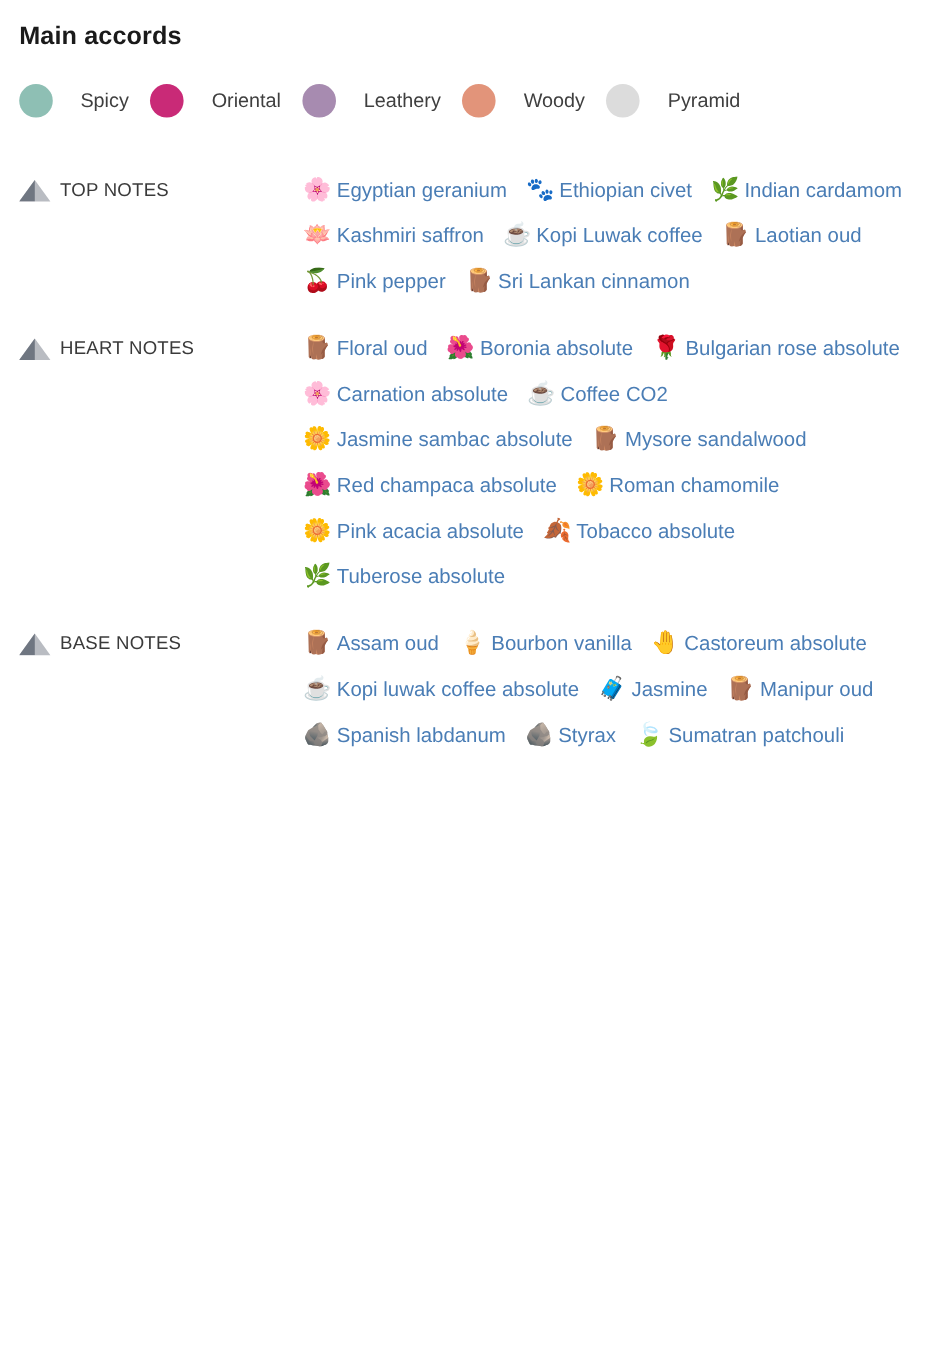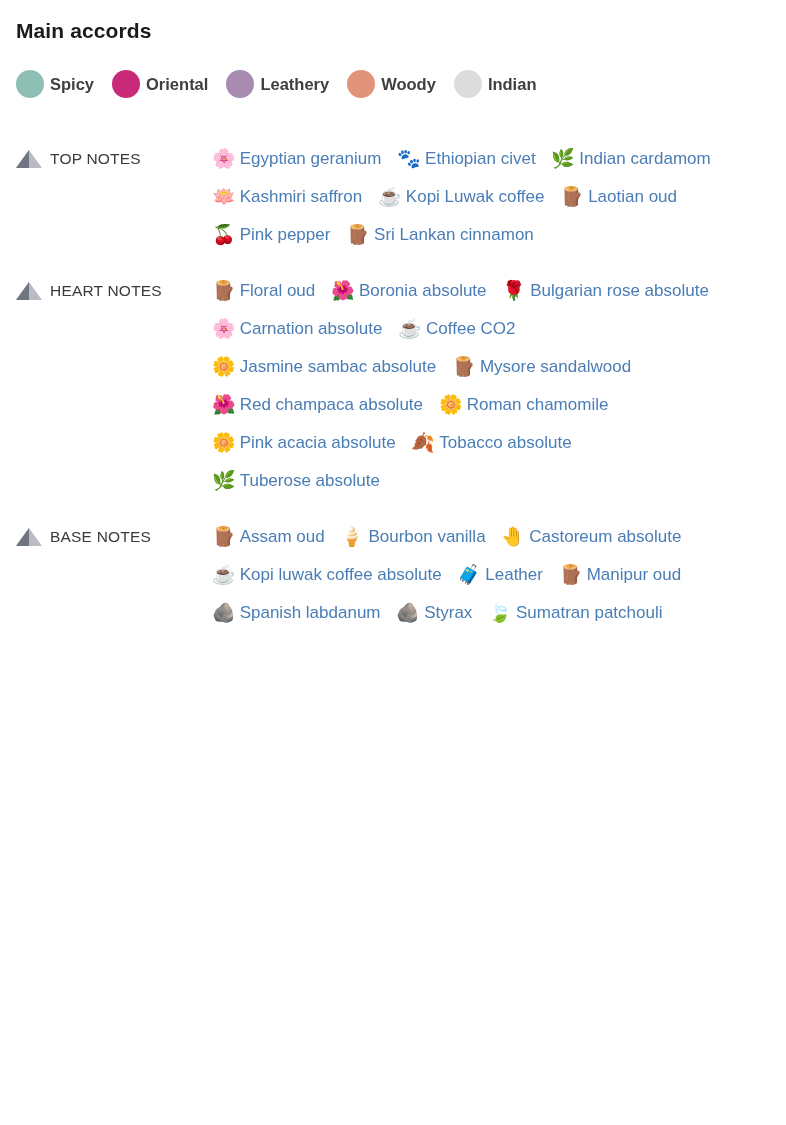--- a/index.html
+++ b/index.html
@@ -43,32 +43,32 @@
   .accord-dot {
     width: 28px;
     height: 28px;
     border-radius: 50%;
     display: inline-block;
     flex: 0 0 auto;
   }
   .accord-label {
     font-size: 16.5px;
     color: #3f3f3f;
-    margin-left: 6px;
+    margin-left: 23px;
     white-space: nowrap;
-    font-weight: bold;
   }
   
   .pyramid {
     margin-top: 48px;
   }
   .note-group {
     display: flex;
     align-items: flex-start;
     margin-top: 30px;
+    gap: 41px;
   }
   .note-group:first-of-type {
     margin-top: 42px;
   }
   .group-head {
     width: 196px;
     flex: 0 0 196px;
     display: flex;
     align-items: center;
     padding-top: 4px;
@@ -146,21 +146,21 @@
       <div class="accord">
         <span class="accord-dot" style="background: rgb(167, 139, 176);"></span>
         <span class="accord-label">Leathery</span>
       </div>
       <div class="accord">
         <span class="accord-dot" style="background: rgb(226, 148, 122);"></span>
         <span class="accord-label">Woody</span>
       </div>
       <div class="accord">
         <span class="accord-dot" style="background: rgb(220, 220, 220);"></span>
-        <span class="accord-label">Indian</span>
+        <span class="accord-label">Pyramid</span>
       </div>
     </div>
 
   <div class="pyramid">
     <div id="groups-container">
         <div class="note-group">
           <div class="group-head">
             <span class="tri half"></span>
             <span class="group-label">TOP NOTES</span>
           </div>
@@ -272,21 +272,21 @@
             <a class="note" href="#">
               <span class="note-emoji">🤚</span>
               <span class="note-name">Castoreum absolute</span>
             </a>
             <a class="note" href="#">
               <span class="note-emoji">☕</span>
               <span class="note-name">Kopi luwak coffee absolute</span>
             </a>
             <a class="note" href="#">
               <span class="note-emoji">🧳</span>
-              <span class="note-name">Leather</span>
+              <span class="note-name">Jasmine</span>
             </a>
             <a class="note" href="#">
               <span class="note-emoji">🪵</span>
               <span class="note-name">Manipur oud</span>
             </a>
             <a class="note" href="#">
               <span class="note-emoji">🪨</span>
               <span class="note-name">Spanish labdanum</span>
             </a>
             <a class="note" href="#">

